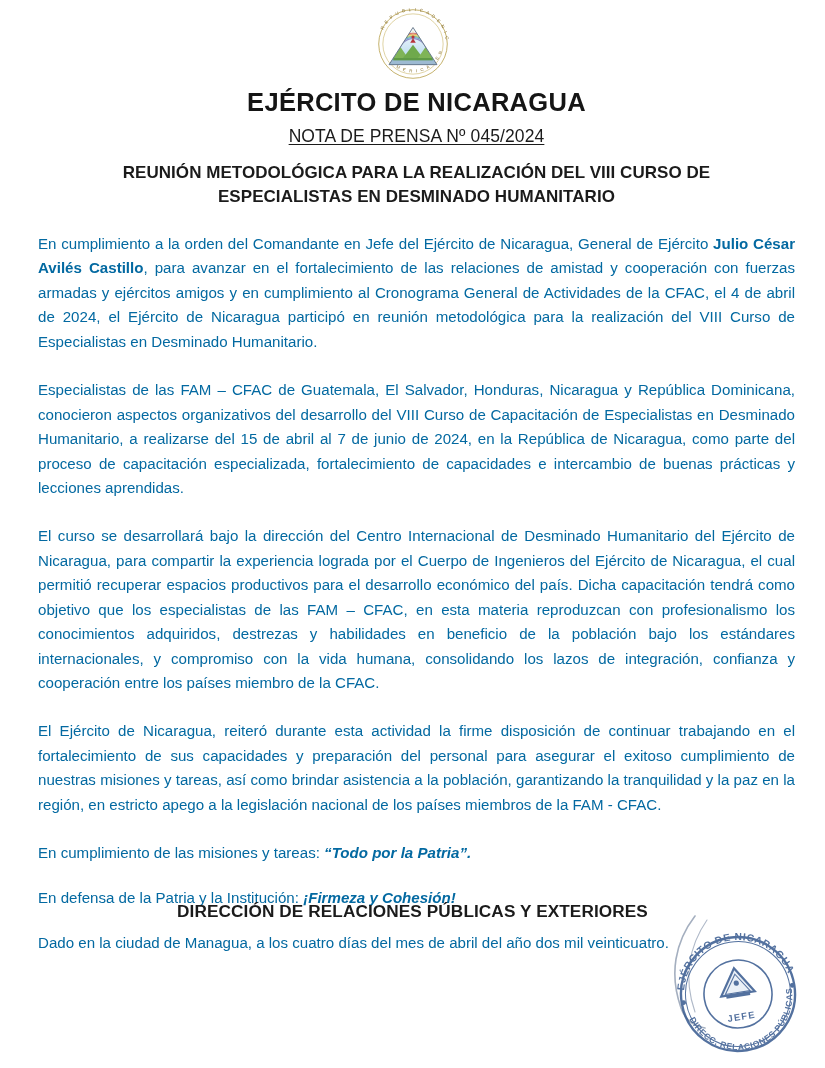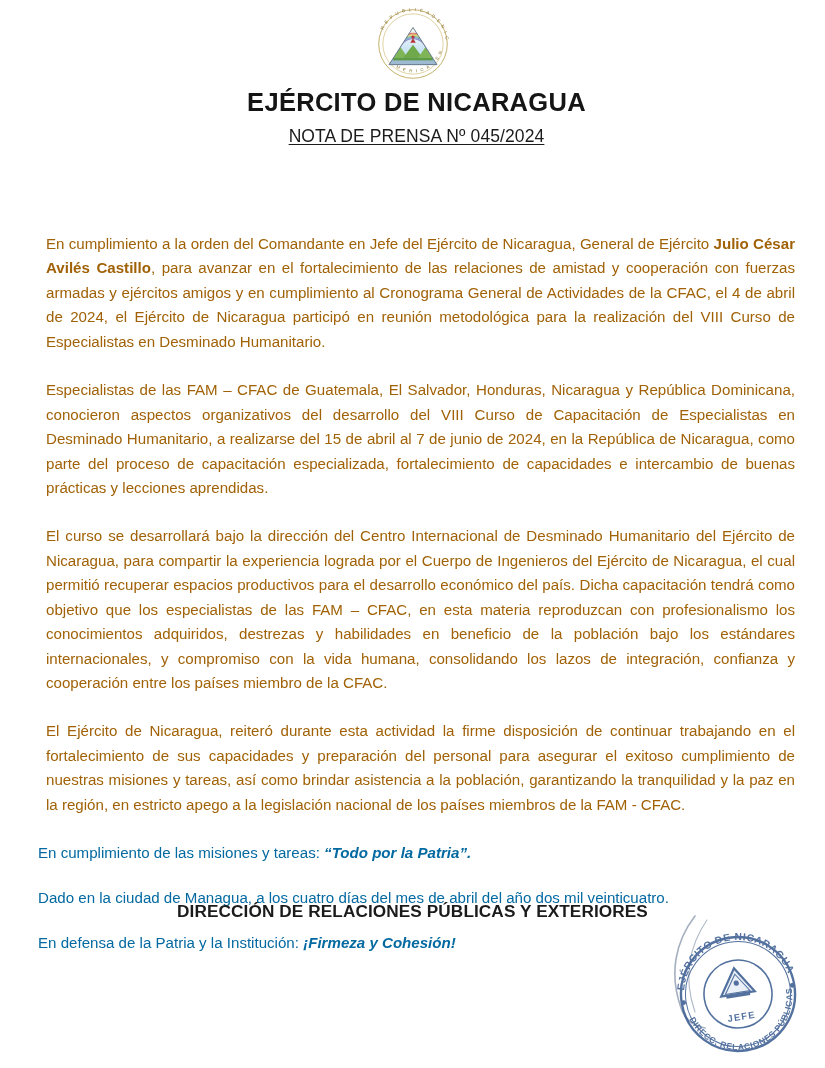--- a/index.html
+++ b/index.html
@@ -71,26 +71,26 @@
   }
 
   
   .body-block {
     position: absolute;
     top: 232px;
     left: 38px;
     width: 757px;
   }
   p.para {
-    margin: 0 0 24px 8px;
+    margin: 0 0 24px 0;
     font-size: 15.1px;
     line-height: 1.62;
     text-align: justify;
     text-justify: inter-word;
-    color: #a16207;
+    color: #0369a1;
   }
   p.para:last-child { margin-bottom: 0; }
   .b { font-weight: bold; }
   .bi { font-weight: bold; font-style: italic; }
 
   p.closing {
     margin: 0 0 21px 0;
     font-size: 15.1px;
     line-height: 1.6;
     text-align: left;
@@ -190,20 +190,24 @@
       </g>
       <polygon points="50,26 79,71 21,71" fill="none" stroke="#5f6f82" stroke-width="1.1"></polygon>
     </svg>
   </div>
 
   <div class="headings">
     <h1 class="org-title">EJÉRCITO DE NICARAGUA</h1>
     <div class="nota-line">
       <span class="u">NOTA DE PRENSA Nº 045/2024</span>
     </div>
+    <div class="subject">
+      <span>REUNIÓN METODOLÓGICA PARA LA REALIZACIÓN DEL VIII CURSO DE</span><br>
+      <span>ESPECIALISTAS EN DESMINADO HUMANITARIO</span>
+    </div>
   </div>
 
   <div class="body-block">
 
     <p class="para">
       <span>En cumplimiento a la orden del Comandante en Jefe del Ejército de Nicaragua, General de Ejército </span><span class="b">Julio César Avilés Castillo</span><span>, para avanzar en el fortalecimiento de las relaciones de amistad y cooperación con fuerzas armadas y ejércitos amigos y en cumplimiento al Cronograma General de Actividades de la CFAC, el 4 de abril de 2024, el Ejército de Nicaragua participó en reunión metodológica para la realización del VIII Curso de Especialistas en Desminado Humanitario.</span>
     </p>
 
     <p class="para">
       <span>Especialistas de las FAM – CFAC de Guatemala, El Salvador, Honduras, Nicaragua y República Dominicana, conocieron aspectos organizativos del desarrollo del VIII Curso de Capacitación de Especialistas en Desminado Humanitario, a realizarse del 15 de abril al 7 de junio de 2024, en la República de Nicaragua, como parte del proceso de capacitación especializada, fortalecimiento de capacidades e intercambio de buenas prácticas y lecciones aprendidas.</span>
@@ -214,25 +218,25 @@
     </p>
 
     <p class="para">
       <span>El Ejército de Nicaragua, reiteró durante esta actividad la firme disposición de continuar trabajando en el fortalecimiento de sus capacidades y preparación del personal para asegurar el exitoso cumplimiento de nuestras misiones y tareas, así como brindar asistencia a la población, garantizando la tranquilidad y la paz en la región, en estricto apego a la legislación nacional de los países miembros de la FAM - CFAC.</span>
     </p>
 
     <p class="closing">
       <span>En cumplimiento de las misiones y tareas: </span><span class="bi">“Todo por la Patria”.</span>
     </p>
 
-    <p class="closing">Dado en la ciudad de Managua, a los cuatro días del mes de abril del año dos mil veinticuatro.</p>
-
     <p class="closing">
       <span>En defensa de la Patria y la Institución: </span><span class="bi">¡Firmeza y Cohesión!</span>
     </p>
+
+    <p class="closing">Dado en la ciudad de Managua, a los cuatro días del mes de abril del año dos mil veinticuatro.</p>
   </div>
 
   <div class="signature">
     <div>DIRECCIÓN DE RELACIONES PÚBLICAS Y EXTERIORES</div>
   </div>
 
   <svg class="pen-mark" viewBox="0 0 70 120">
     <path d="M 40,4 C 20,30 14,62 26,96 C 30,108 38,114 50,116" fill="none" stroke="#5b6e8c" stroke-width="1.6" stroke-linecap="round"></path>
     <path d="M 52,8 C 34,34 28,66 40,100" fill="none" stroke="#6d7f9b" stroke-width="1.1" stroke-linecap="round"></path>
   </svg>

